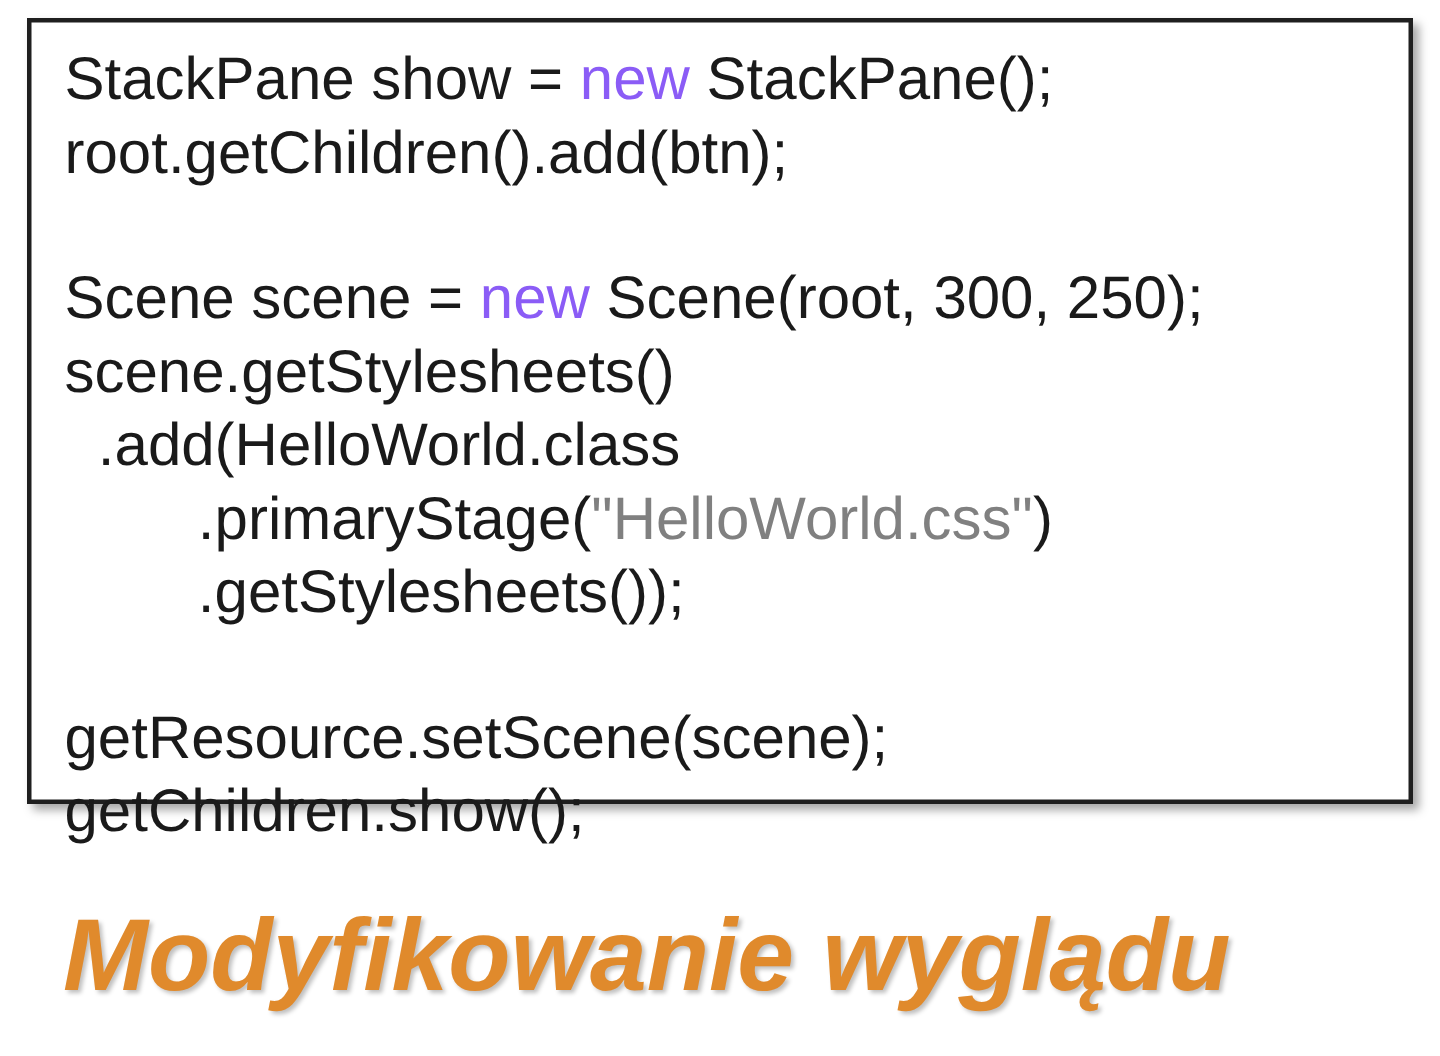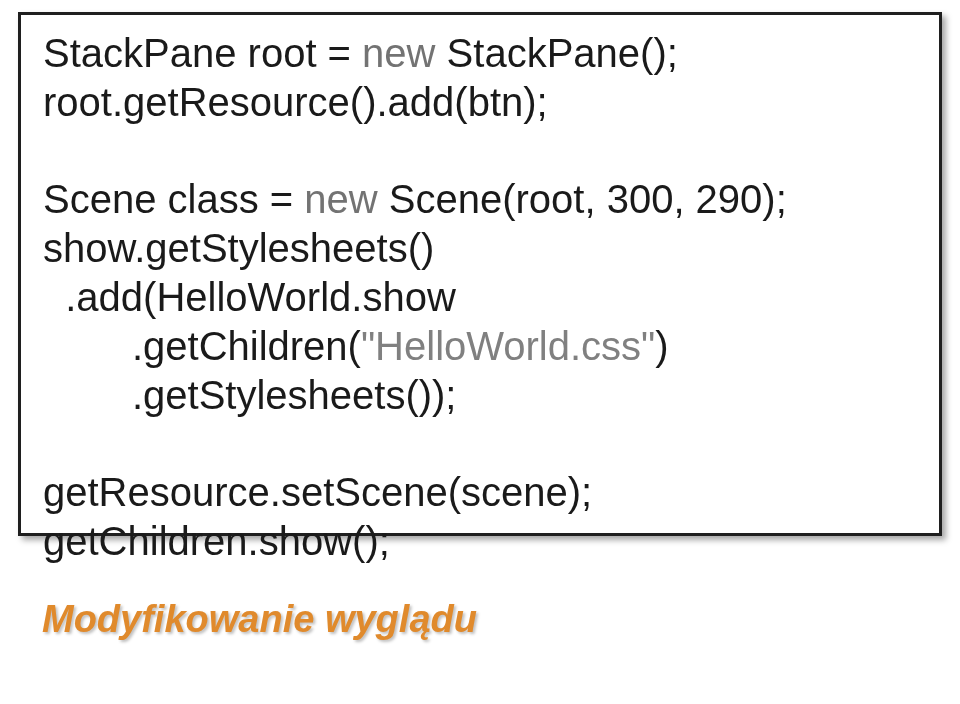--- a/index.html
+++ b/index.html
@@ -26,47 +26,47 @@
       padding: 14px 22px;
     }
     .code-text {
       font-family: Verdana, Geneva, sans-serif;
       font-size: 40px;
       line-height: 1.22;
       color: #1a1a1a;
       white-space: pre;
     }
     .code-text .kw {
-      color: #737373;
+      color: #8b5cf6;
     }
     .code-text .str {
       color: #808080;
     }
     .heading {
       position: absolute;
       left: 42px;
       top: 598px;
       font-family: Verdana, Geneva, sans-serif;
-      font-size: 38px;
+      font-size: 68px;
       font-weight: bold;
       font-style: italic;
       color: #e08a2c;
       text-shadow: 2px 2px 3px rgba(0,0,0,0.25);
     }
   </style>
 </head>
 <body>
 
 <div class="code-box">
-<div class="code-text"><span>StackPane root = </span><span class="kw">new</span><span> StackPane();</span>
-<span>root.getResource().add(btn);</span>
+<div class="code-text"><span>StackPane show = </span><span class="kw">new</span><span> StackPane();</span>
+<span>root.getChildren().add(btn);</span>
 <span></span>
-<span>Scene class = </span><span class="kw">new</span><span> Scene(root, 300, 290);</span>
-<span>show.getStylesheets()</span>
-<span>  .add(HelloWorld.show</span>
-<span>        .getChildren(</span><span class="str">"HelloWorld.css"</span><span>)</span>
+<span>Scene scene = </span><span class="kw">new</span><span> Scene(root, 300, 250);</span>
+<span>scene.getStylesheets()</span>
+<span>  .add(HelloWorld.class</span>
+<span>        .primaryStage(</span><span class="str">"HelloWorld.css"</span><span>)</span>
 <span>        .getStylesheets());</span>
 <span></span>
 <span>getResource.setScene(scene);</span>
 <span>getChildren.show();</span></div>
 </div>
 
 <div class="heading">Modyfikowanie wyglądu</div>
 
 </body></html>

